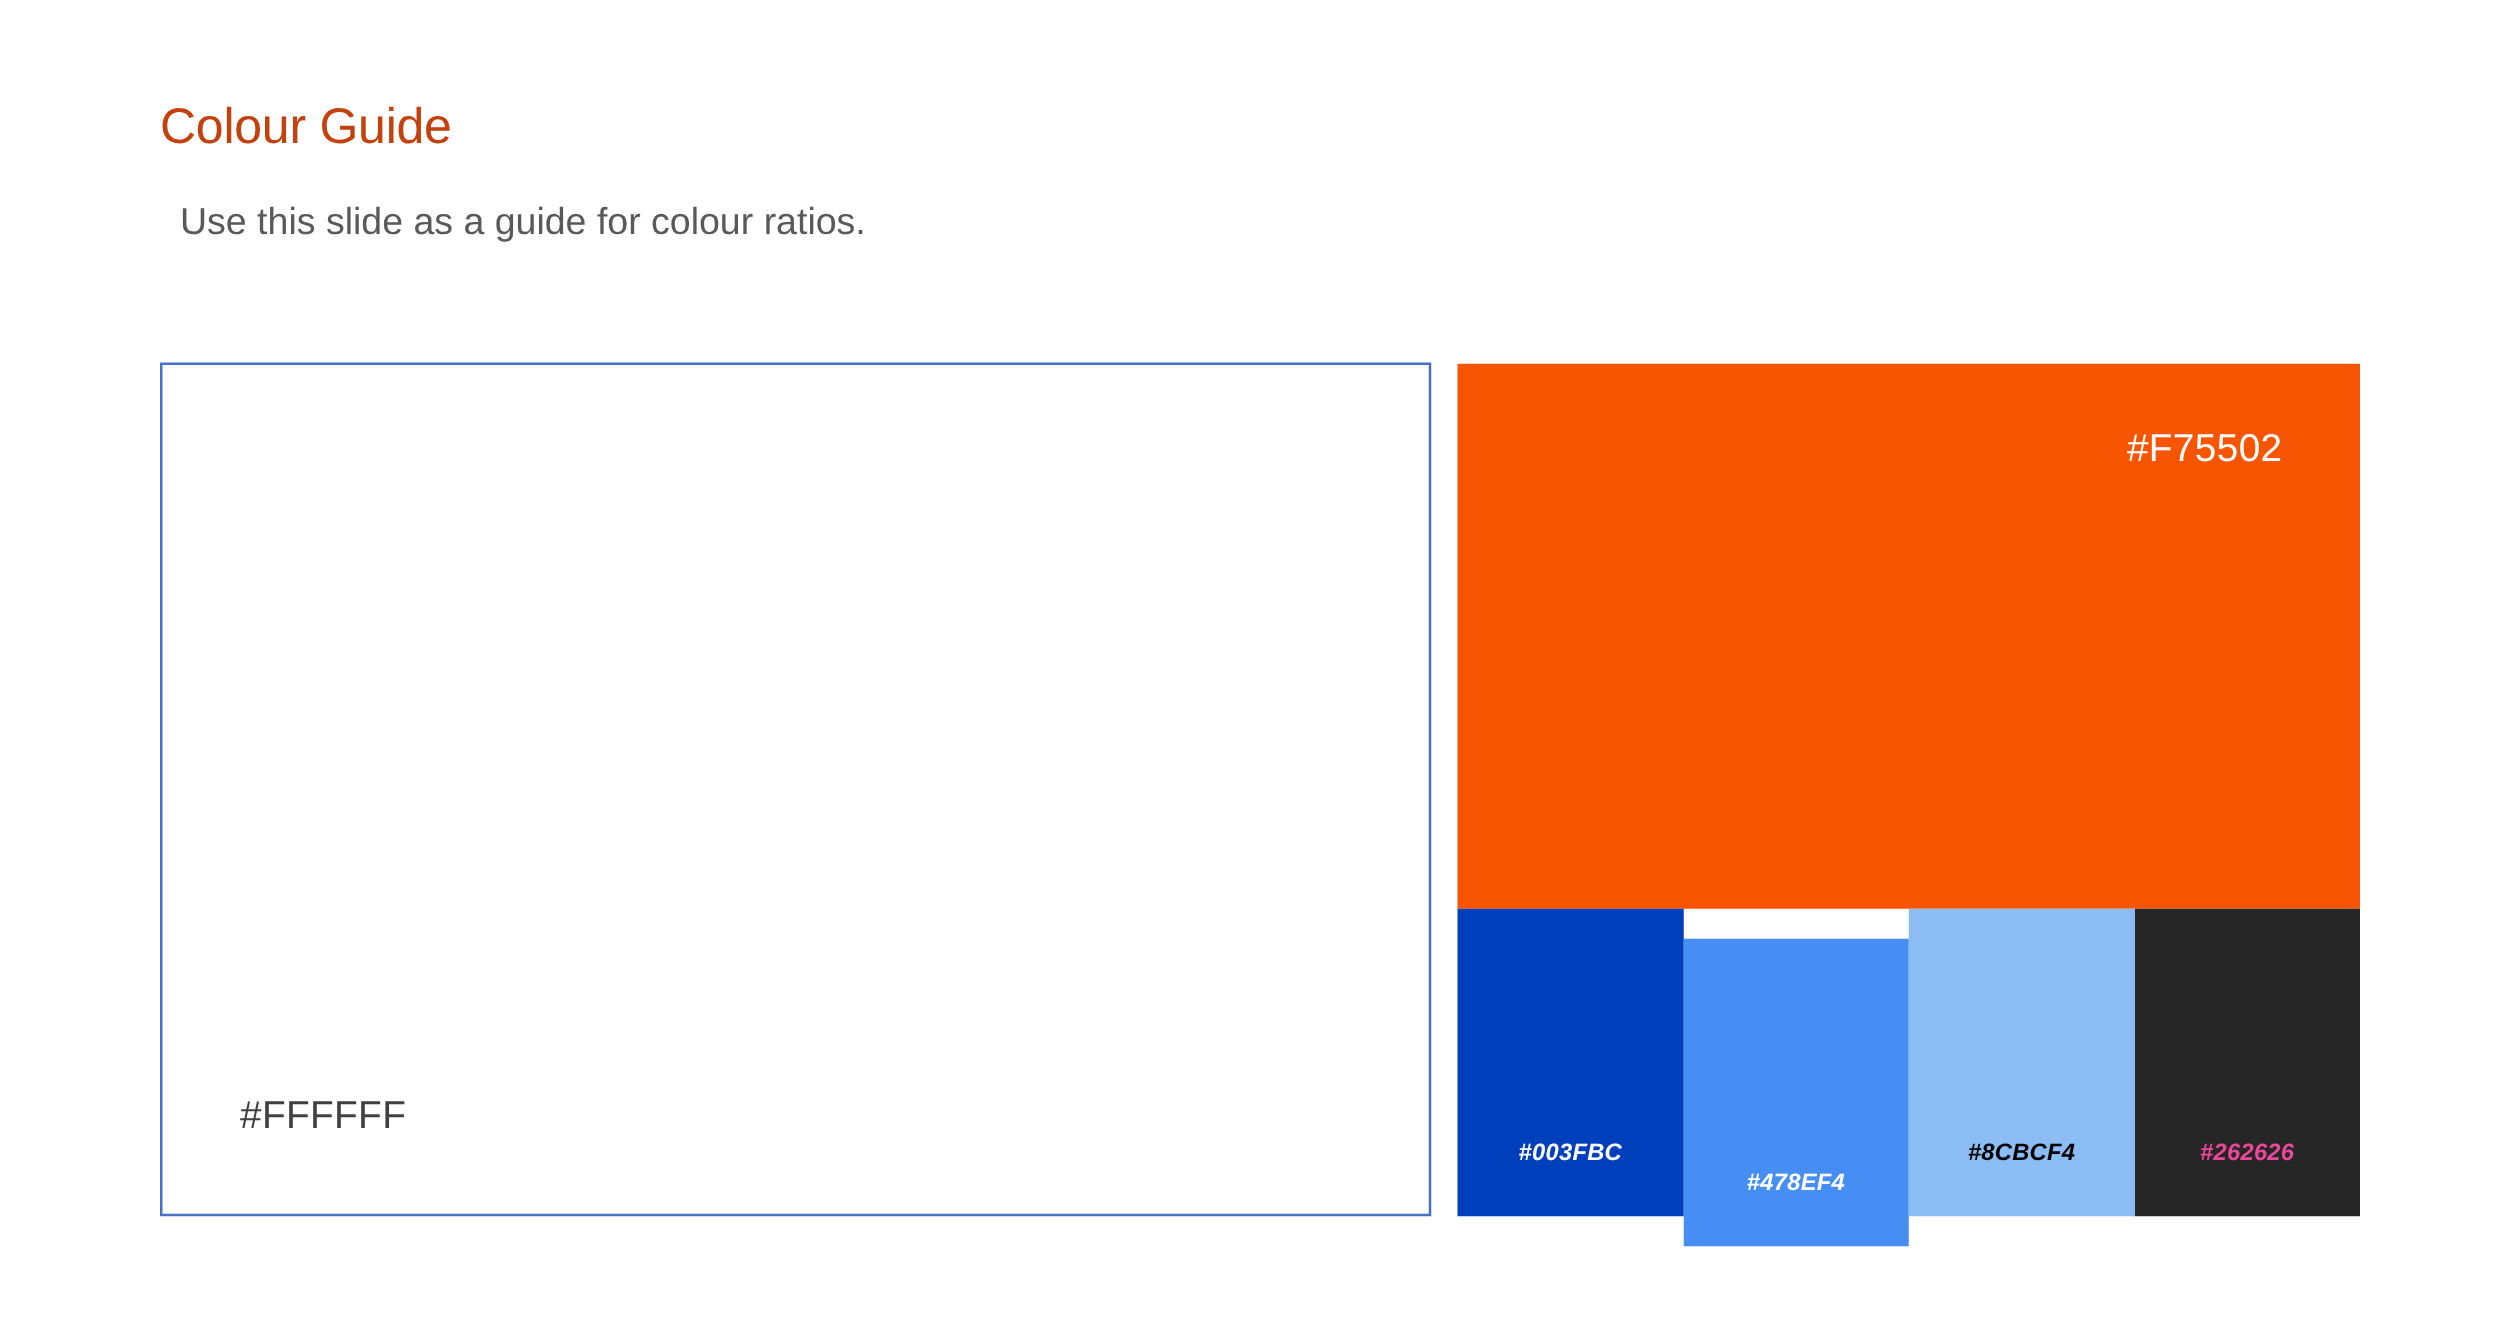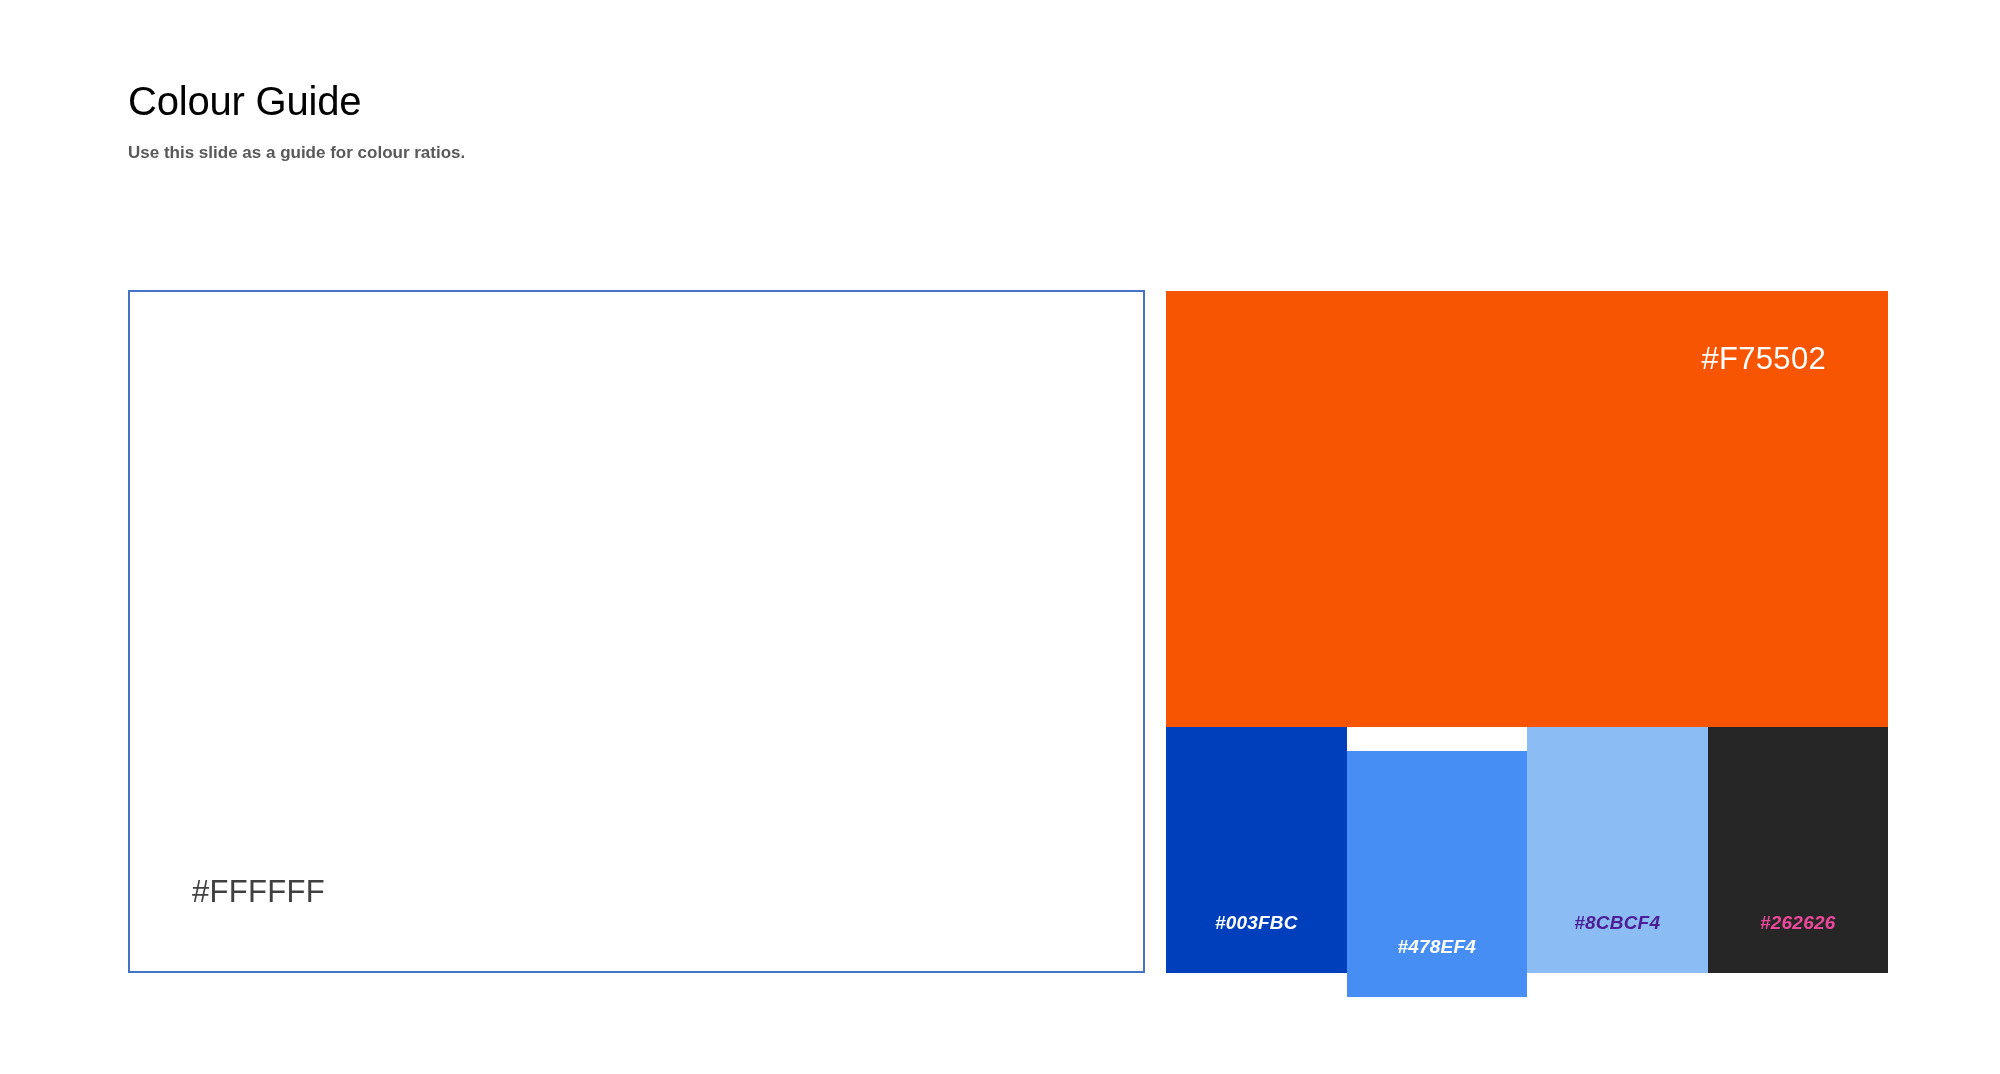--- a/index.html
+++ b/index.html
@@ -33,25 +33,25 @@
   .slide-title {
     font-size: 40px;
     font-weight: 400;
     letter-spacing: -0.2px;
     color: #595959;
     line-height: 1.15;
     margin: 0;
     white-space: nowrap;
   }
   .slide-subtitle {
-    font-size: 17px;
-    font-weight: 700;
+    font-size: 30px;
+    font-weight: 400;
     color: #595959;
     line-height: 1.3;
-    margin: 0;
+    margin: 16px;
     padding-top: 18px;
     white-space: nowrap;
   }
 
   
   .swatch-area {
     position: absolute;
     left: 128px;
     top: 290px;
     width: 1760px;
@@ -136,21 +136,21 @@
     white-space: nowrap;
     font-style: italic;
   }
 </style>
 </head>
 <body>
 
 <div class="slide">
 
   <div class="header">
-    <h1 class="slide-title" style="color: #000000;">Colour Guide</h1>
+    <h1 class="slide-title" style="color: #c2410c;">Colour Guide</h1>
     <p class="slide-subtitle" style="color: rgb(89, 89, 89);">Use this slide as a guide for colour ratios.</p>
   </div>
 
   <div class="swatch-area">
 
     <div class="panel-white" style="background-color: rgb(255, 255, 255); border-color: rgb(68, 114, 196);">
       <span class="swatch-label" style="color: rgb(64, 64, 64);">#FFFFFF</span>
     </div>
 
     <div class="panel-stack">
@@ -163,21 +163,21 @@
 
         <div class="panel-cell" style="background-color: rgb(0, 63, 188);">
           <span class="swatch-label" style="color: rgb(255, 255, 255);">#003FBC</span>
         </div>
 
         <div class="panel-cell" style="background-color: rgb(71, 142, 244); margin-top: 24px;">
           <span class="swatch-label" style="color: rgb(255, 255, 255);">#478EF4</span>
         </div>
 
         <div class="panel-cell" style="background-color: rgb(140, 188, 244);">
-          <span class="swatch-label" style="color: #4c1d95;">#8CBCF4</span>
+          <span class="swatch-label" style="color: #000000;">#8CBCF4</span>
         </div>
 
         <div class="panel-cell" style="background-color: rgb(38, 38, 38);">
           <span class="swatch-label" style="color: #ec4899;">#262626</span>
         </div>
 
       </div>
     </div>
   </div>
 </div>

